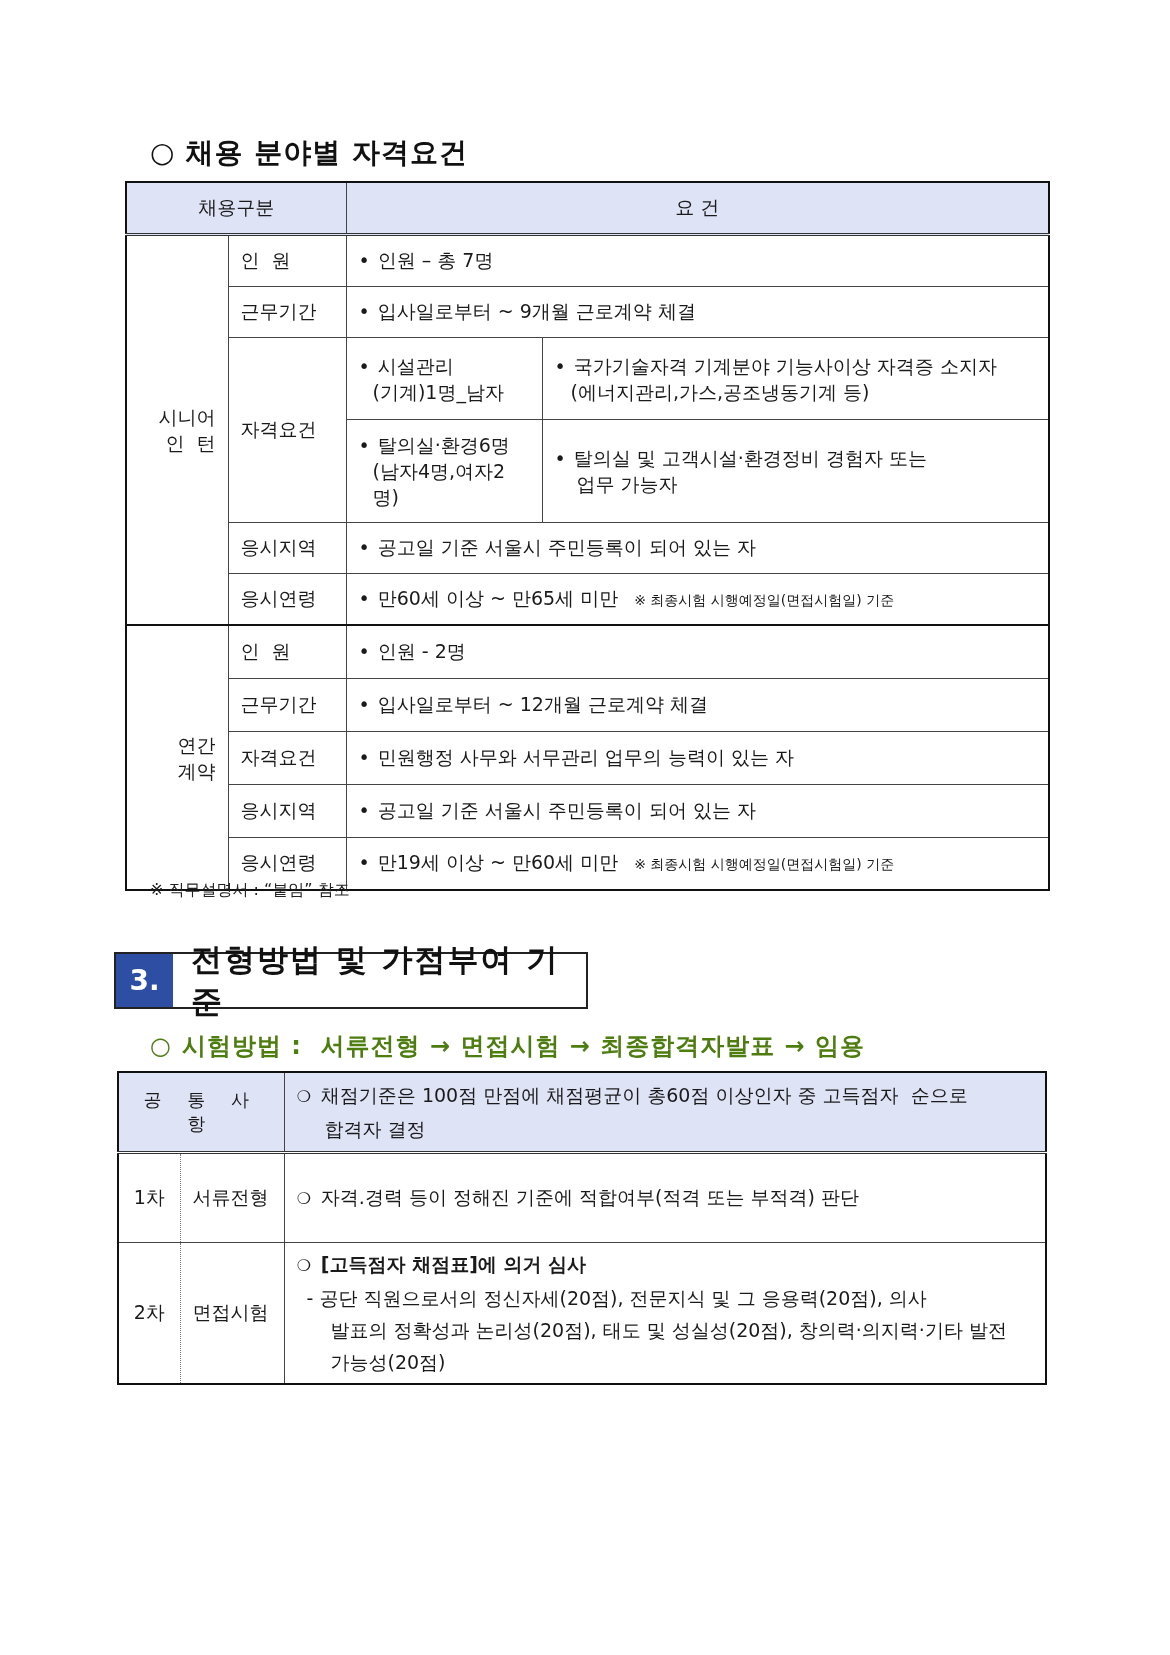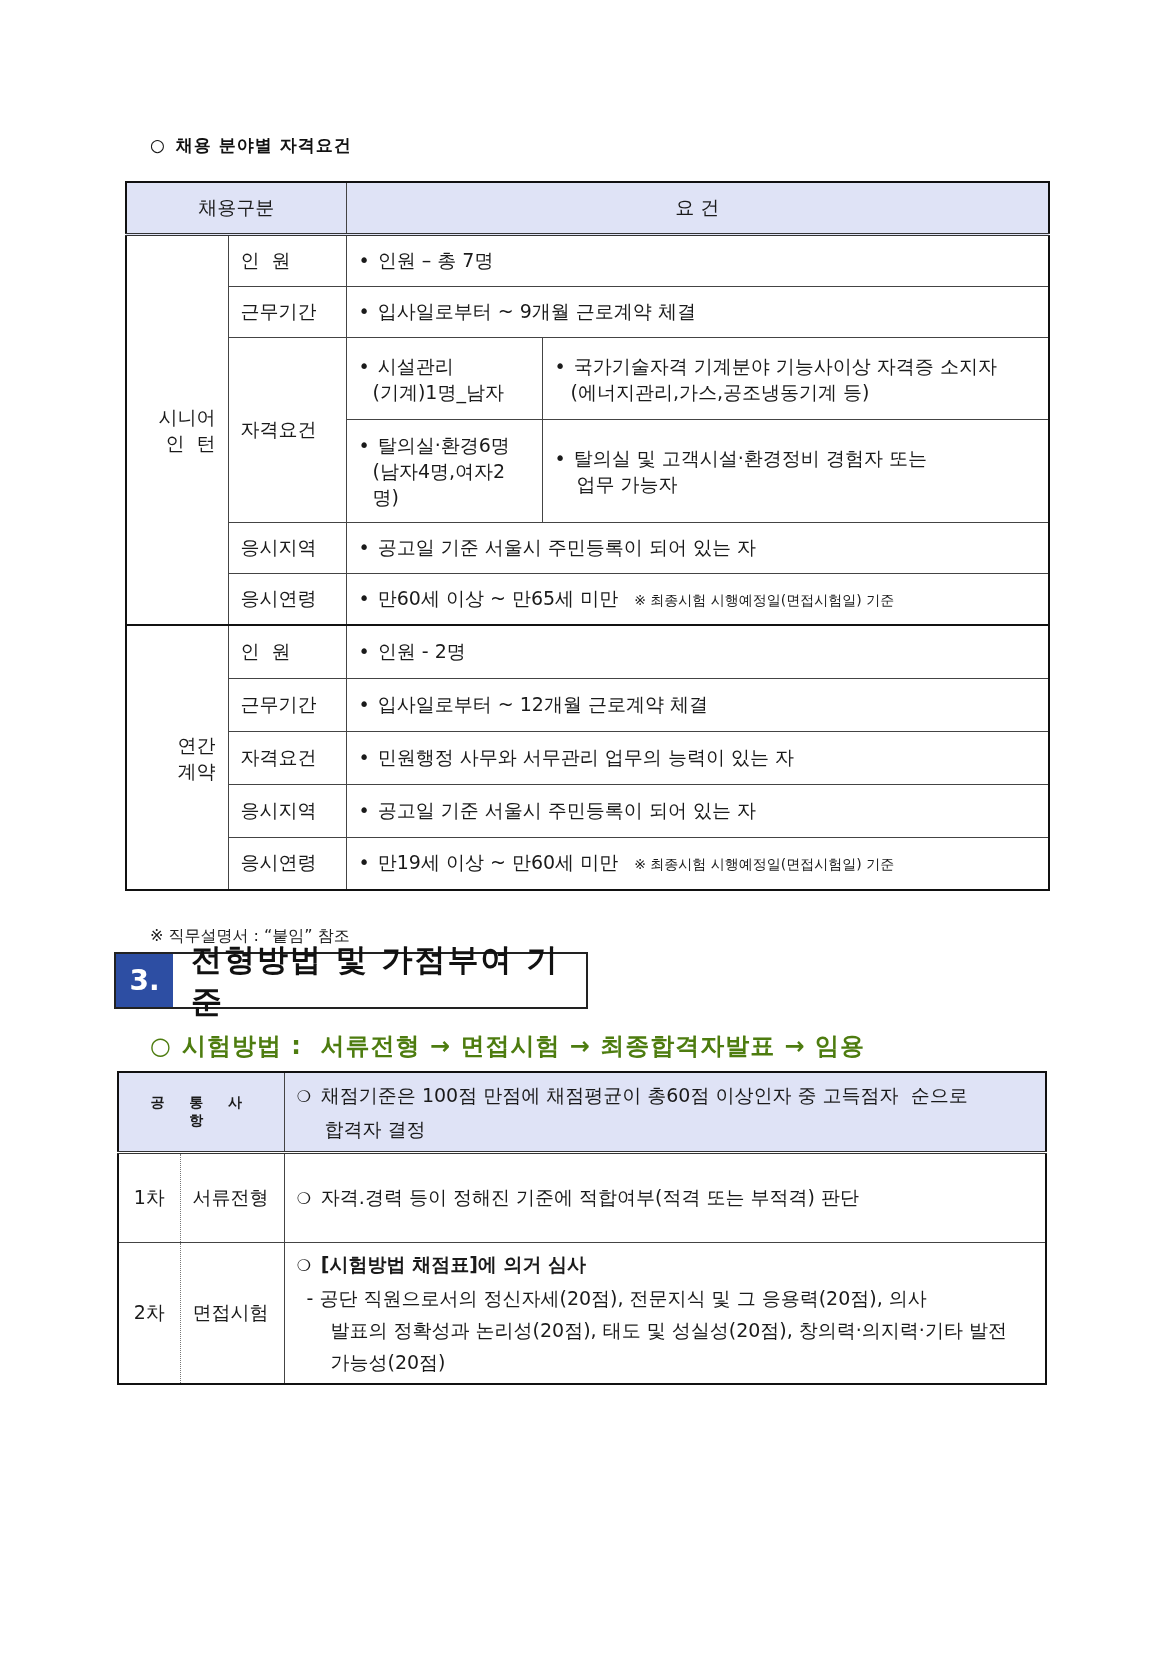--- a/index.html
+++ b/index.html
@@ -1,21 +1,21 @@
 <!DOCTYPE html>
 <html><head>
   <meta charset="utf-8">
   <style>
     * { box-sizing: border-box; margin: 0; padding: 0; }
     html, body { width: 1170px; height: 1655px; background: #ffffff; }
     body { position: relative; font-family: "DejaVu Sans", "Liberation Sans", sans-serif; color: #111; }
 
     .heading1 {
       position: absolute; left: 150px; top: 134px;
-      font-size: 17px; font-weight: bold; letter-spacing: 1px; color: #111;
+      font-size: 28px; font-weight: bold; letter-spacing: 1px; color: #111;
     }
     .heading1 .circ { font-weight: normal; margin-right: 10px; }
 
     table { border-collapse: collapse; position: absolute; }
     td { font-size: 19px; color: #1a1a1a; vertical-align: middle; }
 
     
     #t1 { left: 125px; top: 181px; width: 925px; border: 2.5px solid #111; }
     #t1 td { border: 1px solid #444; padding: 12px 12px; }
     #t1 .hdr td { background: #dfe3f6; height: 46px; text-align: center; border-bottom: 3px double #333; }
@@ -24,21 +24,21 @@
     #t1 .r50 { height: 51px; }
     #t1 .r52 { height: 53px; }
     #t1 .r80 { height: 82px; }
     #t1 .sub { width: 196px; line-height: 26px; }
     #t1 .desc2 { line-height: 26px; }
     #t1 .sepTop td { border-top: 2.5px solid #111; }
     .note-small { font-size: 14px; margin-left: 16px; }
     .bullet { margin-right: 8px; }
 
     .footnote {
-      position: absolute; left: 150px; top: 926px; font-size: 16px; color: #222;
+      position: absolute; left: 150px; top: 880px; font-size: 16px; color: #222;
     }
 
     
     .sec-box {
       position: absolute; left: 114px; top: 952px; width: 474px; height: 57px;
       border: 2px solid #222; display: flex; align-items: stretch;
     }
     .sec-num {
       width: 57px; background: #2d4ea3; color: #fff; font-size: 28px; font-weight: bold;
       display: flex; align-items: center; justify-content: center;
@@ -51,21 +51,21 @@
     .heading2 {
       position: absolute; left: 150px; top: 1030px;
       font-size: 24px; font-weight: bold; letter-spacing: 1px; color: #4d7c0f;
     }
     .heading2 .circ { font-weight: normal; margin-right: 10px; }
 
     
     #t2 { left: 117px; top: 1071px; width: 930px; border: 2.5px solid #111; }
     #t2 td { border: 1px solid #444; padding: 0 12px; }
     #t2 .hdr td { background: #dfe3f6; height: 80px; border-bottom: 3.5px double #333; }
-    #t2 .common { text-align: center; font-weight: bold; letter-spacing: 10px; font-size: 14px; }
+    #t2 .common { text-align: center; font-weight: normal; letter-spacing: 10px; font-size: 18px; }
     #t2 .stage { width: 62px; text-align: center; border-right: 1px dotted #777; }
     #t2 .name { width: 104px; border-left: 1px dotted #777; }
     #t2 .r1 { height: 90px; }
     #t2 .r2 { height: 142px; }
     #t2 .content { line-height: 32px; }
     .ocirc { margin-right: 10px; font-size: 16px; }
     .bold { font-weight: bold; }
     .dash-line { padding-left: 10px; }
     .indent { padding-left: 34px; }
   </style>
@@ -176,20 +176,20 @@
     <td class="stage">1차</td>
     <td class="name">서류전형</td>
     <td class="content">
       <span class="ocirc">❍</span><span>자격.경력 등이 정해진 기준에 적합여부(적격 또는 부적격) 판단</span>
     </td>
   </tr>
   <tr class="r2">
     <td class="stage">2차</td>
     <td class="name">면접시험</td>
     <td class="content">
-      <div class="bold"><span class="ocirc">❍</span><span>[시험방법 채점표]에 의거 심사</span></div>
+      <div class="bold"><span class="ocirc">❍</span><span>[고득점자 채점표]에 의거 심사</span></div>
       <div class="dash-line">- 공단 직원으로서의 정신자세(20점), 전문지식 및 그 응용력(20점), 의사</div>
       <div class="indent">발표의 정확성과 논리성(20점), 태도 및 성실성(20점), 창의력·의지력·기타 발전</div>
       <div class="indent">가능성(20점)</div>
     </td>
   </tr>
 </tbody>
   </table>
 
 </body></html>

